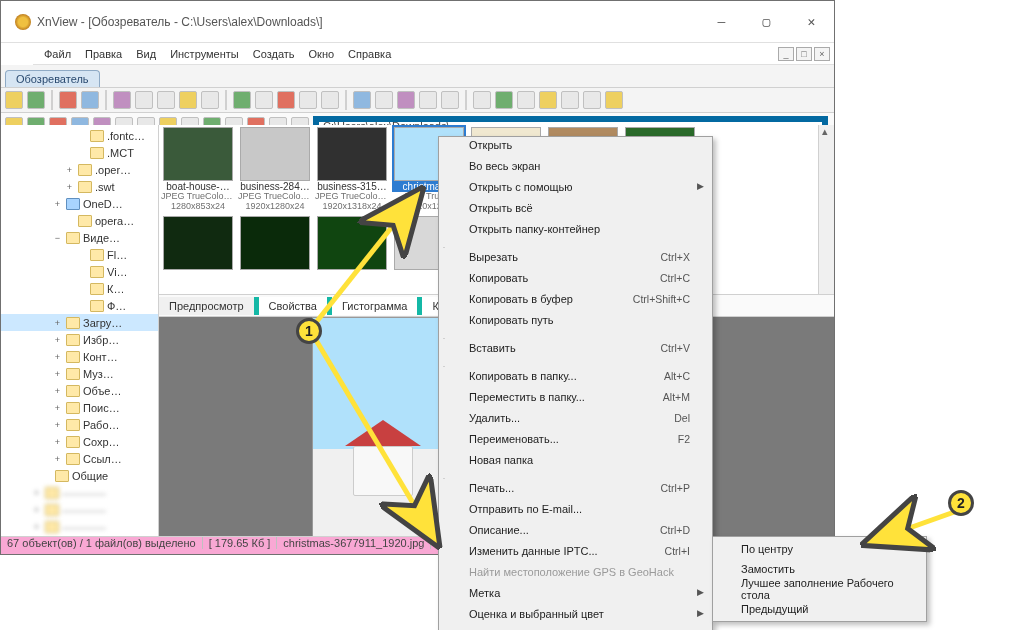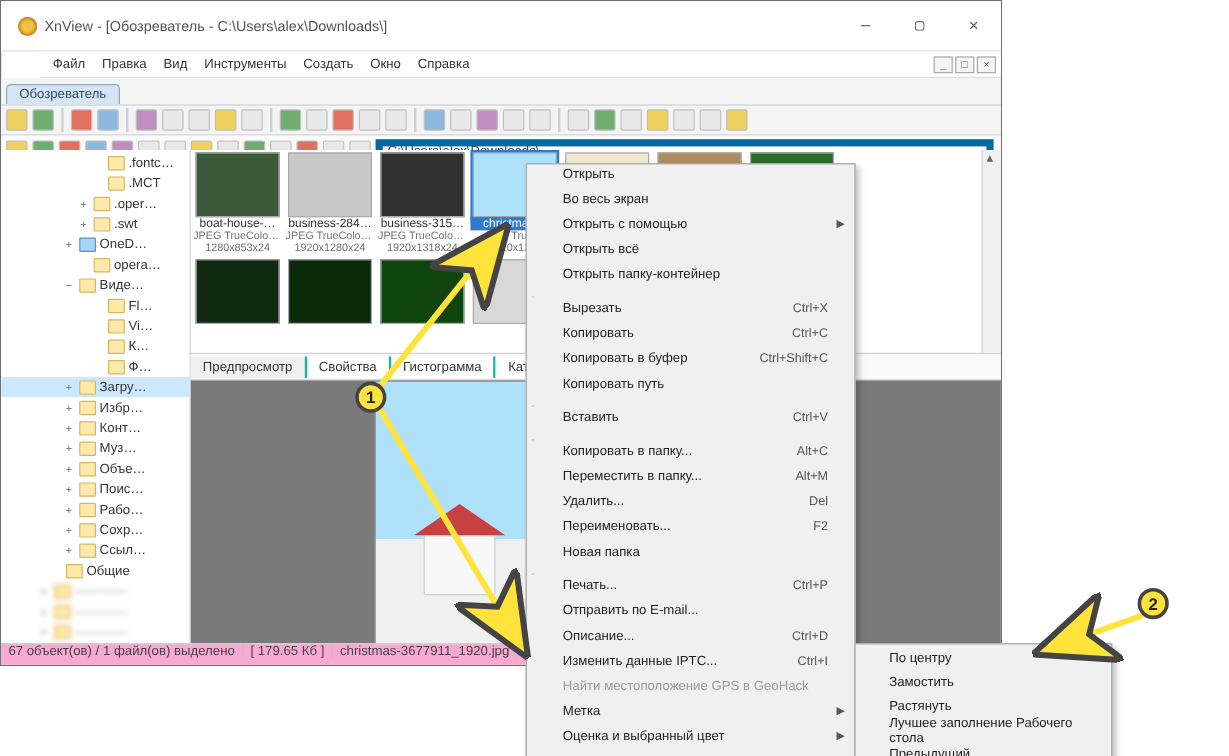--- a/index.html
+++ b/index.html
@@ -46,21 +46,21 @@
   .thumbs .scroll{position:absolute;right:0;top:0;width:16px;bottom:0;background:#f0f0f0;border-left:1px solid #d0d0d0;}
   .thumbs .scroll::before{content:"▴";position:absolute;top:0;left:3px;color:#666;}
   .throw{display:flex;gap:3px;padding:2px 2px;}
   .thumb{width:74px;display:flex;flex-direction:column;align-items:center;}
   .thumb .img{width:70px;height:54px;background:#888;border:1px solid #aaa;}
   .thumb.sel .img{outline:2px solid #2d7cd1;}
   .thumb .lbl{width:100%;text-align:center;font-size:10px;white-space:nowrap;overflow:hidden;text-overflow:ellipsis;color:#333;}
   .thumb.sel .lbl.name{background:#2d7cd1;color:#fff;}
   .thumb .lbl.meta{color:#707070;font-size:9px;line-height:1.1;}
   .previewtabs{height:22px;display:flex;align-items:center;border-bottom:1px solid #d0d0d0;background:#fafafa;}
-  .ptab{padding:3px 10px;border-right:2px solid #14b8a6;color:#333;background:#fff;}
+  .ptab{padding:3px 10px;border-right:5px solid #14b8a6;color:#333;background:#fff;}
   .preview{flex:1;background:#7a7a7a;display:flex;align-items:center;justify-content:center;overflow:hidden;position:relative;}
   .santa{width:370px;height:220px;background:linear-gradient(#b0e1fb 60%, #f0f0f0 60%);border:1px solid #999;position:relative;overflow:hidden;}
   .santa .house{position:absolute;left:40px;bottom:40px;width:60px;height:50px;background:#f8f8f8;border:1px solid #ccc;border-radius:2px;}
   .santa .roof{position:absolute;left:32px;bottom:90px;width:0;height:0;border-left:38px solid transparent;border-right:38px solid transparent;border-bottom:26px solid #c84040;}
   .santa .body{position:absolute;right:40px;bottom:10px;width:130px;height:170px;background:radial-gradient(circle at 50% 25%,#ffe4c4 0 18%,#fff 18% 32%,#d23030 32% 100%);border-radius:50% 50% 40% 40%;}
   .hat{position:absolute;right:70px;bottom:160px;width:70px;height:35px;background:#d23030;border-radius:50% 50% 0 0;}
   .status{position:absolute;left:0;right:0;bottom:0;height:18px;background:#f9a8d4;border-top:1px solid #d0d0d0;display:flex;align-items:flex-start;font-size:10.5px;color:#444;}
   .status span{padding:0 6px;border-right:1px solid #c0c0c0;}
   .ctxmenu{position:absolute;left:438px;top:136px;width:275px;background:#f0f0f0;border:1px solid var(--menu-border);box-shadow:3px 3px 5px rgba(0,0,0,.25);padding:2px;}
   .ctxmenu .item{display:flex;height:21px;padding:0 20px 0 28px;color:#222;position:relative;}
@@ -450,21 +450,20 @@
       <span class="arr">▶</span>
     </div>
     <div class="item">
       <span>Оценка и выбранный цвет</span>
       <span class="arr">▶</span>
     </div>
   </div>
 <div class="submenu" id="sub">
     <div class="item">По центру</div>
     <div class="item">Замостить</div>
-    <div class="item">Растянуть</div>
     <div class="item">Лучшее заполнение Рабочего стола</div>
     <div class="item">Предыдущий</div>
   </div>
 
 <svg class="overlay">
   <defs>
     <marker id="ah" markerWidth="14" markerHeight="12" refX="12" refY="6" orient="auto">
       <path d="M0,0 L14,6 L0,12 L4,6 Z" fill="#ffe23a" stroke="#444" stroke-width="1"></path>
     </marker>
   </defs>

